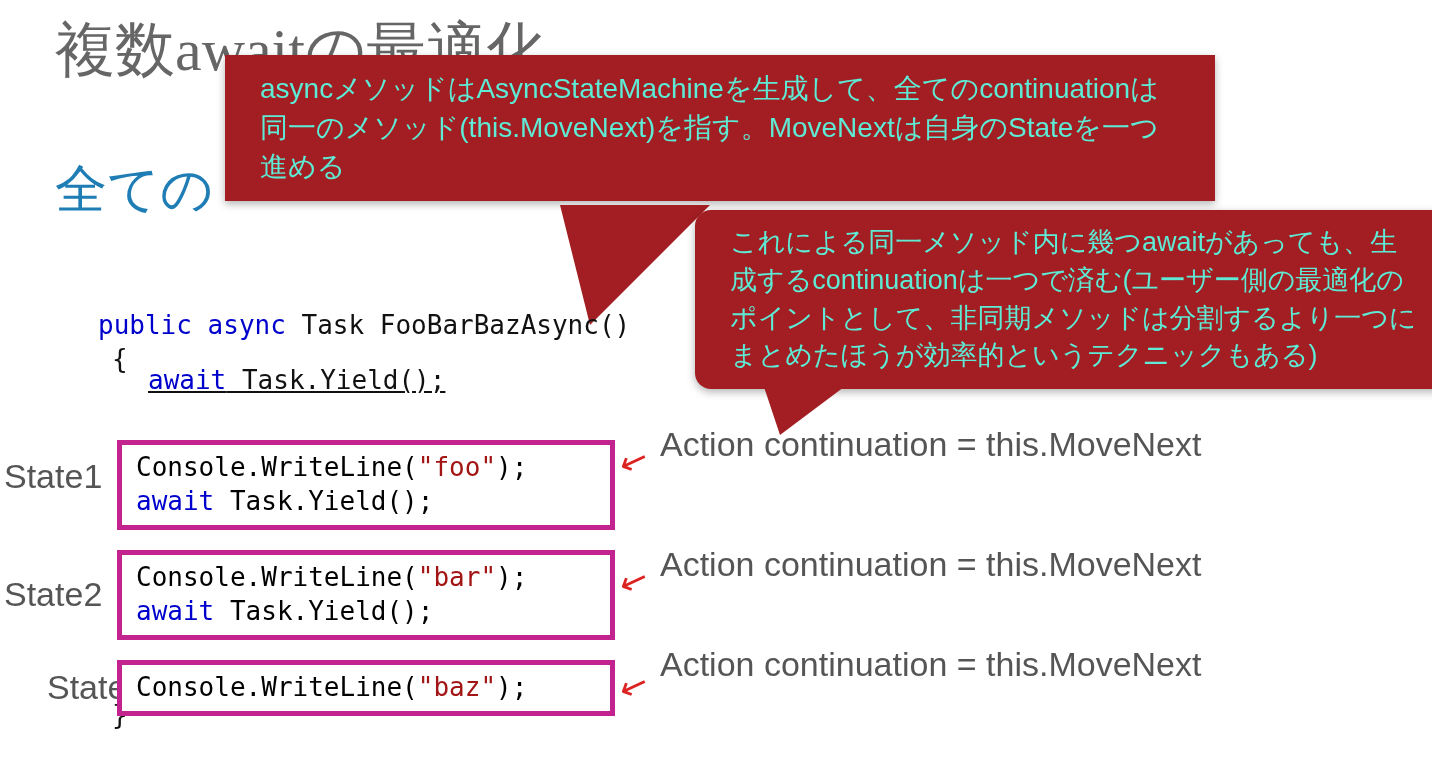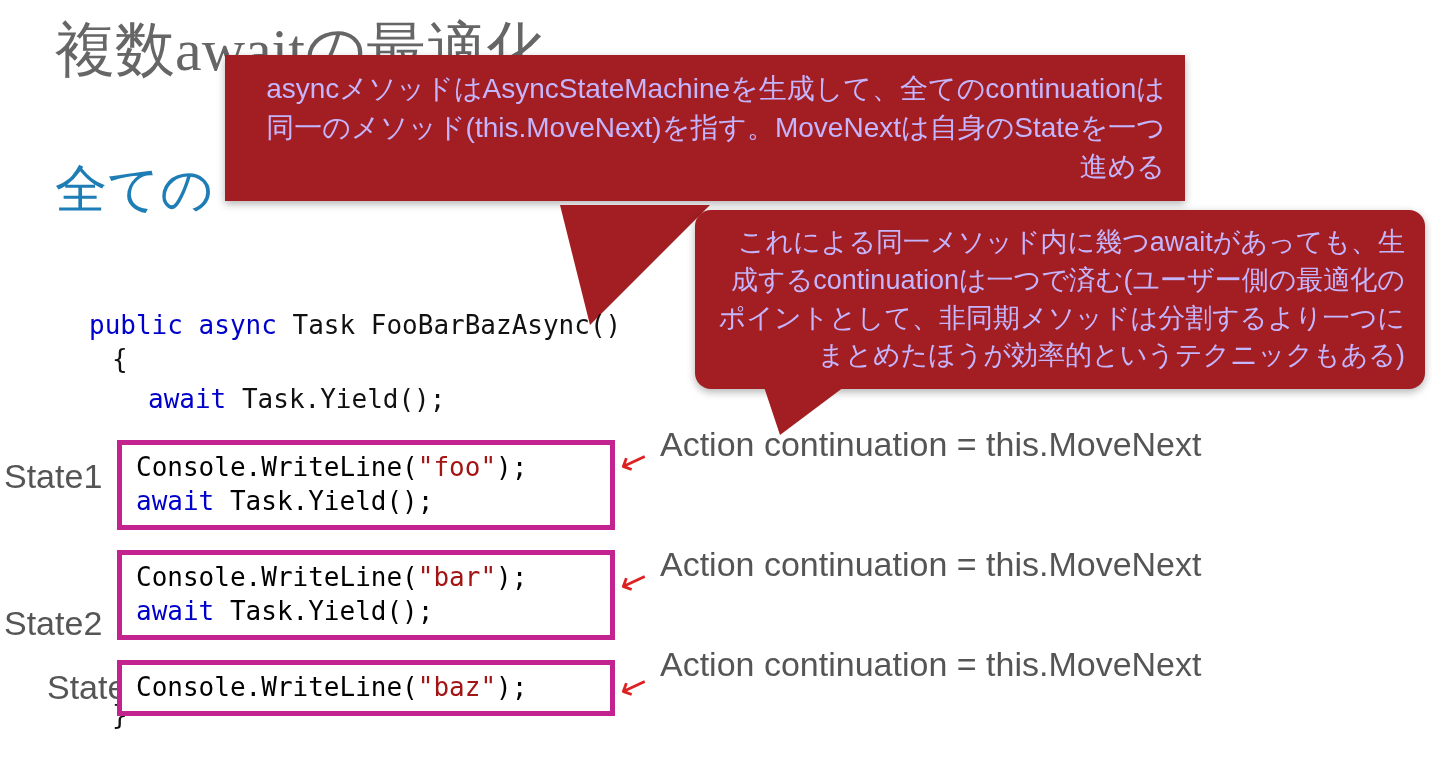--- a/index.html
+++ b/index.html
@@ -25,26 +25,25 @@
     top: 155px;
     left: 55px;
     font-size: 52px;
     color: #1f7db5;
   }
 
   
   .callout {
     position: absolute;
     background: #a31e22;
-    color: #c4b5fd;
+    color: #5eead4;
     font-size: 28px;
     line-height: 1.4;
-    padding: 14px 20px;
+    padding: 14px 35px;
     box-shadow: 0 3px 8px rgba(0,0,0,0.3);
-    text-align: right;
   }
   .callout1 {
     top: 55px;
     left: 225px;
     width: 920px;
   }
   .callout1-triangle {
     position: absolute;
     top: 205px;
     left: 560px;
@@ -74,32 +73,32 @@
   .code {
     position: absolute;
     font-family: Consolas, monospace;
     font-size: 26px;
     white-space: pre;
     color: #111;
   }
   .kw { color: #0000cc; }
   .str { color: #a31515; }
 
-  .sig  { top: 310px; left: 89px; text-align: right; }
+  .sig  { top: 310px; left: 98px; text-align: right; }
   .brace-open { top: 344px; left: 112px; }
-  .yield0 { top: 384px; left: 148px; }
+  .yield0 { top: 365px; left: 148px; text-decoration: underline; }
   .brace-close { top: 700px; left: 112px; }
 
   .state-label {
     position: absolute;
     font-size: 34px;
     color: #555;
   }
   .sl1 { top: 457px; left: 4px; }
-  .sl2 { top: 604px; left: 4px; text-align: center; }
+  .sl2 { top: 575px; left: 4px; text-align: center; }
   .sl3 { top: 668px; left: 4px; margin-left: 43px; }
 
   .state-box {
     position: absolute;
     border: 5px solid #c2238e;
     left: 117px;
     width: 460px;
     padding: 6px 14px;
     font-family: Consolas, monospace;
     font-size: 26px;

